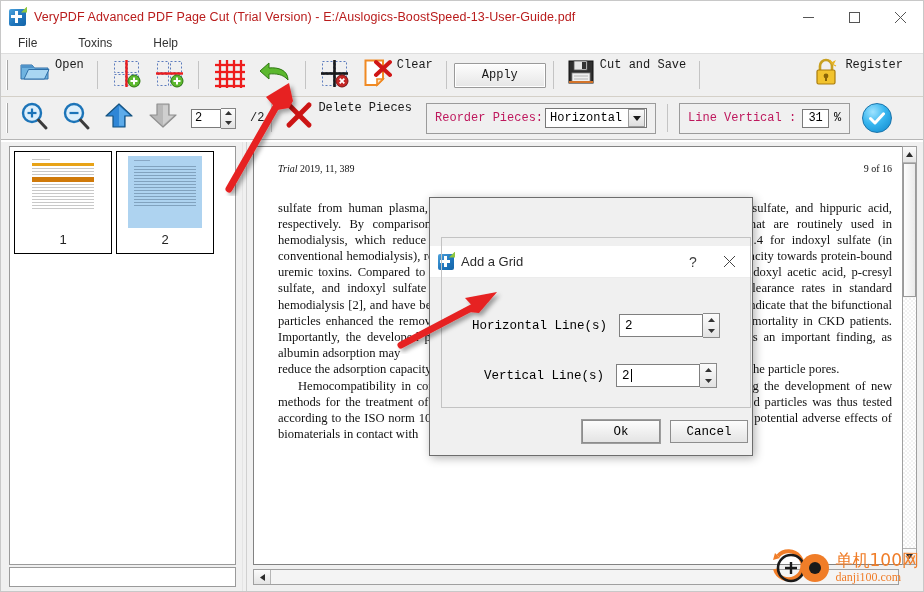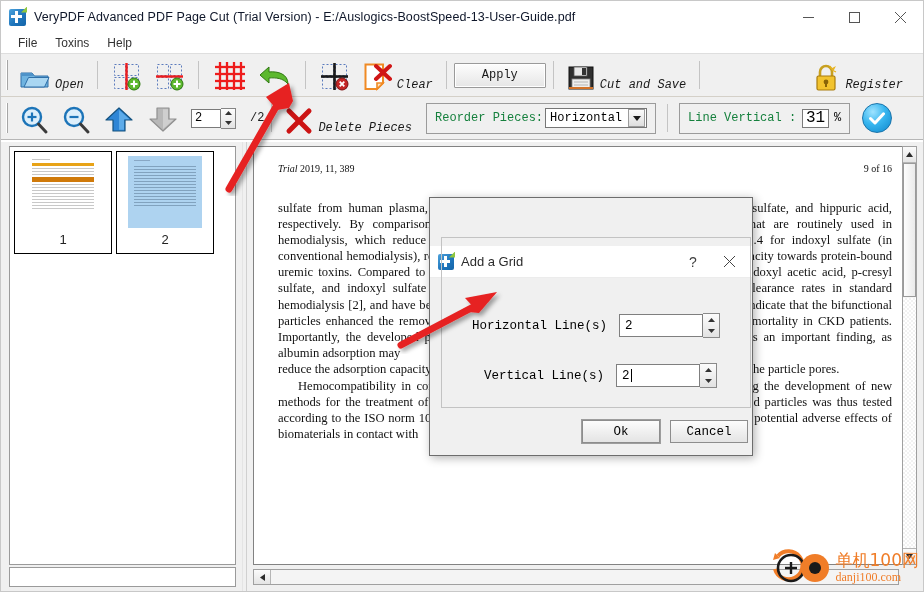--- a/index.html
+++ b/index.html
@@ -12,66 +12,66 @@
   .app{position:absolute;inset:0;background:#ffffff;border:1px solid #c8c8c8;box-sizing:border-box;}
 
   
   .titlebar{height:32px;display:flex;align-items:center;background:#ffffff;position:relative;}
   .app-icon{width:17px;height:17px;margin-left:8px;margin-right:8px;flex:none;position:relative;
     background:linear-gradient(135deg,#4ea3dc 0%,#1f76bd 55%,#1565a8 100%);border-radius:2px;}
   .app-icon:before{content:"";position:absolute;left:6px;top:2px;width:3px;height:12px;background:#fff;}
   .app-icon:after{content:"";position:absolute;left:2px;top:6px;width:11px;height:3px;background:#fff;}
   .app-icon .corner{position:absolute;right:-1px;top:-2px;width:6px;height:6px;background:#8ec63f;
     clip-path:polygon(0 100%,100% 0,100% 100%);}
-  .title-text{font-size:12.5px;color:#0f172a;letter-spacing:.1px;white-space:nowrap;}
+  .title-text{font-size:12.5px;color:#b91c1c;letter-spacing:.1px;white-space:nowrap;}
   .win-btns{position:absolute;right:0;top:0;height:32px;display:flex;}
   .win-btn{width:46px;height:32px;display:flex;align-items:center;justify-content:center;}
   .win-btn svg{display:block;}
 
   
   .menubar{height:20px;display:flex;align-items:center;padding-left:8px;background:#ffffff;
-    border-bottom:1px solid #dedede;}
+    border-bottom:1px solid #dedede;gap:23px;}
   .menu-item{font-size:12px;color:#333;padding:1px 9px;cursor:default;}
 
   
   .toolbar{height:43px;background:#f0f0f0;display:flex;align-items:center;
     border-bottom:1px solid #d4d0c8;box-sizing:border-box;}
   .toolbar.second{border-bottom:1px solid #b6b6b6;}
   .grip{width:4px;height:30px;margin:0 3px 0 5px;
     background:linear-gradient(90deg,#ffffff 0 1px,#a6a6a6 1px 2px,#f0f0f0 2px 4px);flex:none;}
   .tsep{width:1px;height:28px;background:#c4c4c4;margin:0 7px;flex:none;}
-  .tbtn{display:flex;align-items:flex-end;gap:5px;height:34px;padding:0 6px;flex:none;cursor:default;font-style:italic;}
+  .tbtn{display:flex;align-items:flex-start;gap:5px;height:34px;padding:0 6px;flex:none;cursor:default;}
   .tlabel{font-family:"Liberation Mono",monospace;font-size:12px;color:#1a1a1a;white-space:nowrap;}
   .ico{flex:none;display:block;}
 
   .applybtn{width:90px;height:23px;background:linear-gradient(#fdfdfd,#e6e6e6);
     border:1px solid #9a9a9a;border-radius:1px;display:flex;align-items:center;justify-content:center;
     box-shadow:inset 0 0 0 1px #fff;cursor:default;}
   .applybtn .tlabel{font-size:12px;}
 
   
   .spin{display:flex;align-items:center;flex:none;}
   .spin-field{width:30px;height:19px;background:#fff;border:1px solid #7a7a7a;
     font-family:"Liberation Mono",monospace;font-size:12px;color:#000;
     display:flex;align-items:center;padding-left:3px;box-sizing:border-box;}
   .spin-arrows{width:15px;height:21px;border:1px solid #848484;border-left:none;
     background:linear-gradient(#fdfdfd,#e3e3e3);display:flex;flex-direction:column;box-sizing:border-box;}
   .spin-arrows div{flex:1;display:flex;align-items:center;justify-content:center;}
   .spin-total{font-family:"Liberation Mono",monospace;font-size:12px;color:#1a1a1a;margin-left:14px;}
 
   .group-box{border:1px solid #9b9b9b;height:31px;display:flex;align-items:center;padding:0 8px;
     margin:0 4px;box-sizing:border-box;background:#f0f0f0;flex:none;}
-  .gb-label{font-family:"Liberation Mono",monospace;font-size:12px;color:#15803d;}
+  .gb-label{font-family:"Liberation Mono",monospace;font-size:12px;color:#be185d;}
   .combo{height:20px;border:1px solid #767676;background:#fff;display:flex;align-items:center;
     margin-left:2px;box-sizing:border-box;}
   .combo-text{font-family:"Liberation Mono",monospace;font-size:12px;color:#000;padding:0 6px 0 4px;}
   .combo-arrow{width:17px;height:18px;margin-right:1px;background:linear-gradient(#fbfbfb,#dedede);
     border:1px solid #9b9b9b;display:flex;align-items:center;justify-content:center;box-sizing:border-box;}
   .pct-field{width:27px;height:19px;background:#fff;border:1px solid #7a7a7a;margin-left:6px;
-    font-family:"Liberation Mono",monospace;font-size:16px;color:#000;display:flex;align-items:center;
+    font-family:"Liberation Mono",monospace;font-size:12px;color:#000;display:flex;align-items:center;
     justify-content:center;box-sizing:border-box;}
   .pct-sign{font-family:"Liberation Mono",monospace;font-size:12px;margin-left:5px;}
   .okcircle{width:28px;height:28px;border-radius:50%;margin-left:8px;flex:none;
     background:radial-gradient(circle at 35% 28%,#9fe3ff 0%,#38b6ef 45%,#0e86cc 100%);
     border:1px solid #1a74ab;display:flex;align-items:center;justify-content:center;}
 
   
   .body{position:absolute;left:0;right:0;top:141px;bottom:0;display:flex;background:#f0f0f0;}
   .thumbs{width:241px;background:#f0f0f0;position:relative;box-sizing:border-box;padding:6px 4px 4px 8px;}
   .thumbs-inner{background:#fff;border:1px solid #9a9a9a;border-top:1px solid #828282;

